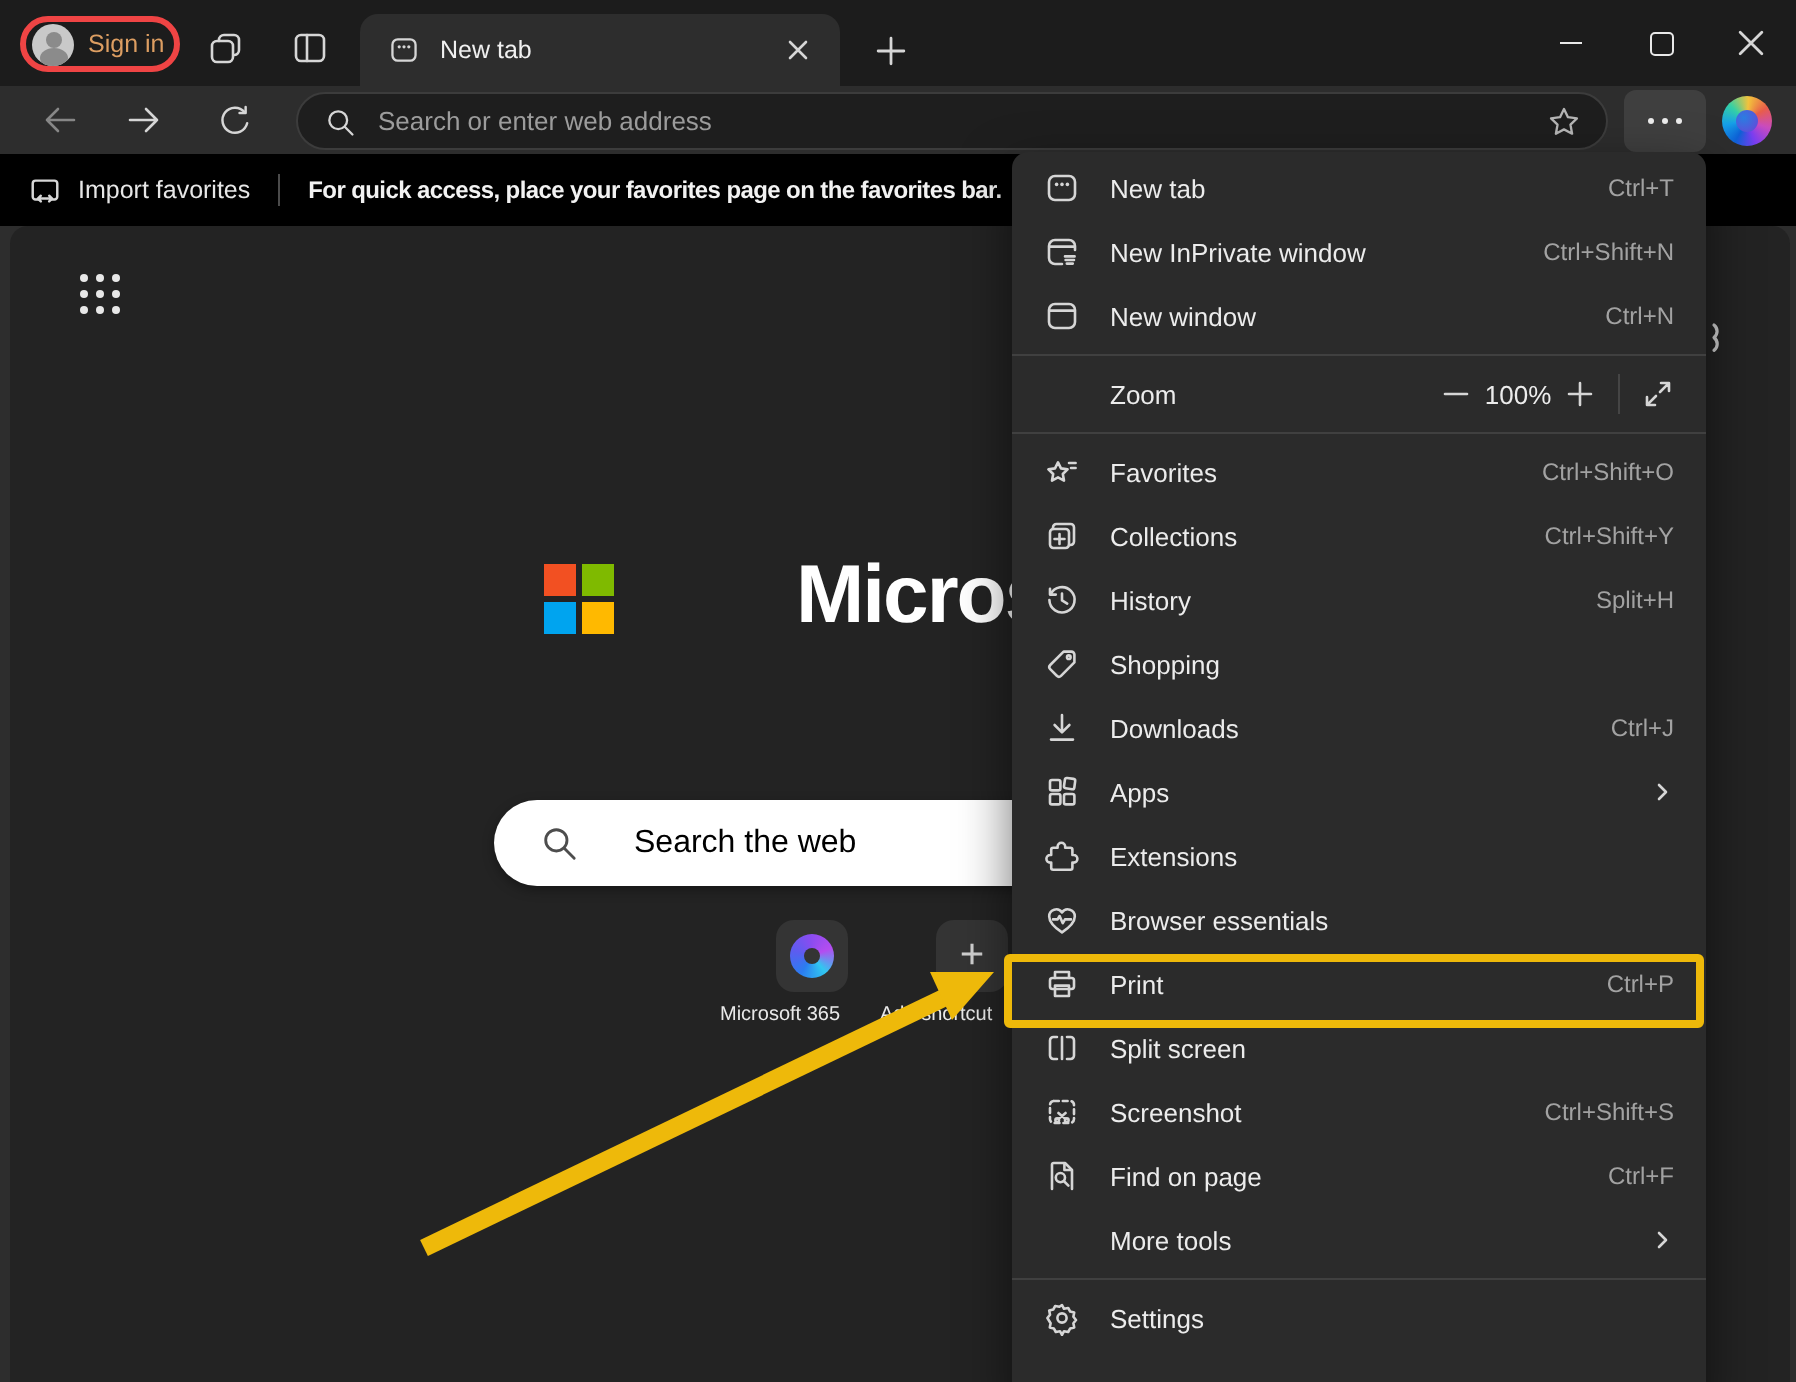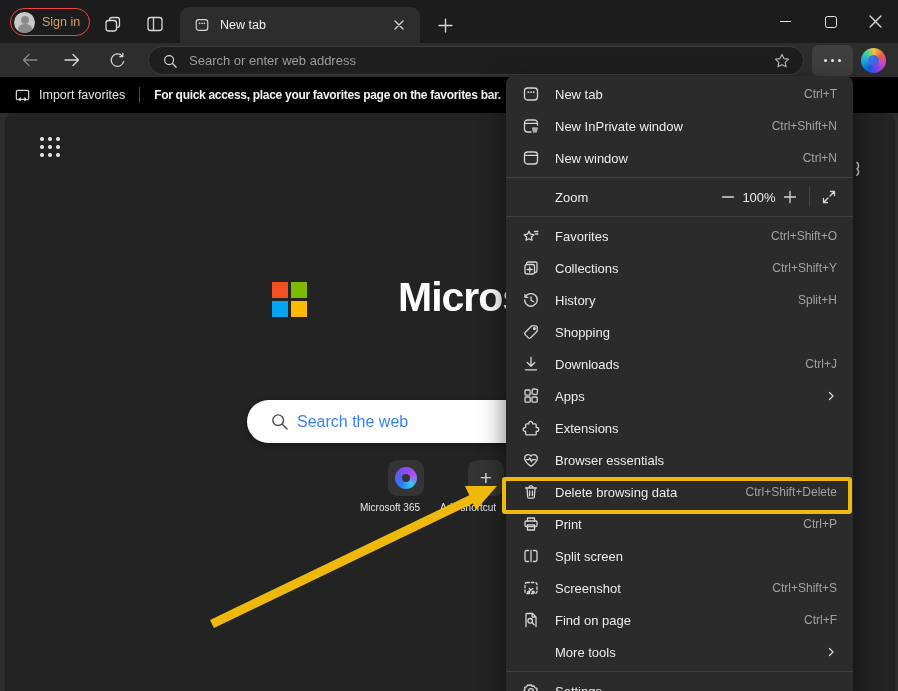--- a/index.html
+++ b/index.html
@@ -4,21 +4,21 @@
 <style>
   html,body{margin:0;padding:0;background:#000;}
   .window{position:relative;width:898px;height:691px;background:#1c1c1c;overflow:hidden;
     font-family:"Liberation Sans", sans-serif; -webkit-font-smoothing:antialiased;}
   svg{display:block}
   .ic svg{stroke:#d6d6d6;fill:none;stroke-width:1.3;stroke-linecap:round;stroke-linejoin:round}
   .fillglyph{fill:#d6d6d6;stroke:none}
 
   
   .titlebar{position:absolute;left:0;top:0;width:898px;height:43px;background:#1c1c1c;}
-  .signin{position:absolute;left:10px;top:8px;height:28px;width:80px;border:1px solid #ef4444;
+  .signin{position:absolute;left:10px;top:8px;height:28px;width:80px;border:3px solid #ef4444;
     border-radius:15px;display:flex;align-items:center;box-sizing:border-box;}
   .signin .av{width:21px;height:21px;border-radius:50%;background:#c9c9c9;margin-left:3px;position:relative;overflow:hidden}
   .signin .av:before{content:"";position:absolute;left:6.5px;top:4px;width:8px;height:8px;border-radius:50%;background:#8b8b8b}
   .signin .av:after{content:"";position:absolute;left:3.5px;top:12.5px;width:14px;height:10px;border-radius:50%;background:#8b8b8b}
   .signin .lbl{margin-left:7px;font-size:12.5px;color:#dd9e62}
   .tbbtn{position:absolute;top:11px;width:26px;height:26px;display:flex;align-items:center;justify-content:center}
   .tab{position:absolute;left:180px;top:7px;width:240px;height:36px;background:#2d2d2d;
     border-radius:9px 9px 0 0;display:flex;align-items:center;}
   .tab .fav{margin-left:14px}
   .tab .ttl{margin-left:10px;font-size:12.5px;color:#f0f0f0;flex:1}
@@ -60,21 +60,21 @@
     grid-template-columns:repeat(3,4px);grid-template-rows:repeat(3,4px);gap:4px}
   .waffle i{width:4px;height:4px;border-radius:50%;background:#e8e8e8}
   .partial{position:absolute;left:843px;top:47px}
   .mslogo{position:absolute;left:267px;top:169px;width:35px;height:35px;display:grid;
     grid-template-columns:16px 16px;grid-template-rows:16px 16px;gap:3px}
   .mslogo .r{background:#F25022}.mslogo .g{background:#7FBA00}.mslogo .b{background:#00A4EF}.mslogo .y{background:#FFB900}
   .mstext{position:absolute;left:393px;top:161px;font-size:41px;font-weight:600;color:#ffffff;letter-spacing:-1px;white-space:nowrap}
   .ntpsearch{position:absolute;left:242px;top:287px;width:392px;height:43px;background:#ffffff;border-radius:22px;
     display:flex;align-items:center;box-shadow:0 2px 6px rgba(0,0,0,.35)}
   .ntpsearch .mag{margin-left:23px}
-  .ntpsearch .ph{margin-left:8px;font-size:16px;color:#3b82f6}
+  .ntpsearch .ph{margin-left:28px;font-size:16px;color:#000000}
   .tile{position:absolute;top:347px;width:36px;height:36px;background:#343434;border-radius:9px;
     display:flex;align-items:center;justify-content:center}
   .tile1{left:383px}.tile2{left:463px}
   .m365logo{width:22px;height:22px;border-radius:50%;position:relative;
     background:conic-gradient(from 140deg,#31c7f0,#2b7df0,#5b5df0,#8a4cf0,#b44df0,#31c7f0)}
   .m365logo:after{content:"";position:absolute;left:7px;top:7px;width:8px;height:8px;border-radius:50%;background:#343434}
   .tileplus{font-size:21px;color:#cfcfcf;font-weight:300}
   .tilelbl{position:absolute;top:389px;width:92px;text-align:left;font-size:10px;color:#e9e9e9;white-space:nowrap}
   .tl1{left:355px}.tl2{left:435px}
 
@@ -407,31 +407,20 @@
       <span class="mic ic">
         <svg width="18" height="18" viewBox="0 0 18 18">
           <path d="M9 15.2C4.6 12.2 2.6 9.6 2.6 7.2a3.5 3.5 0 0 1 6.4-2 3.5 3.5 0 0 1 6.4 2c0 2.4-2 5-6.4 8z"></path>
           <path d="M4.5 8.7h2.3l1-1.7 1.6 3.6 1.1-1.9h3"></path>
         </svg>
       </span>
       <span class="mlab">Browser essentials</span>
       <span class="msc"></span>
     </div>
 
-    <div class="mi">
-      <span class="mic ic">
-        <svg width="18" height="18" viewBox="0 0 18 18">
-          <path d="M3.5 5h11M7.2 5V4a1.2 1.2 0 0 1 1.2-1.2h1.2A1.2 1.2 0 0 1 10.8 4v1"></path>
-          <path d="M5 5l.7 9a1.3 1.3 0 0 0 1.3 1.2h4a1.3 1.3 0 0 0 1.3-1.2L13 5"></path>
-          <path d="M7.6 8v4.5M10.4 8v4.5"></path>
-        </svg>
-      </span>
-      <span class="mlab">Delete browsing data</span>
-      <span class="msc">Ctrl+Shift+Delete</span>
-    </div>
 
     <div class="mi">
       <span class="mic ic">
         <svg width="18" height="18" viewBox="0 0 18 18">
           <path d="M5.5 6V3h7v3"></path>
             <rect x="3" y="6" width="12" height="5.5" rx="1.2"></rect>
           <path d="M5.5 9.8h7v5.2h-7z"></path>
         </svg>
       </span>
       <span class="mlab">Print</span>

